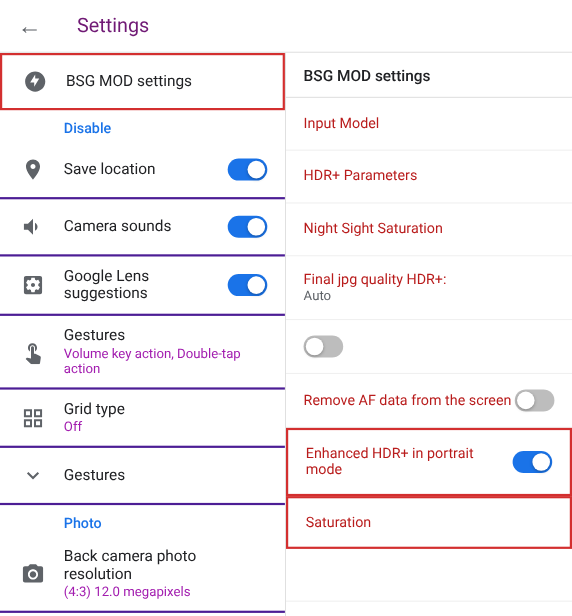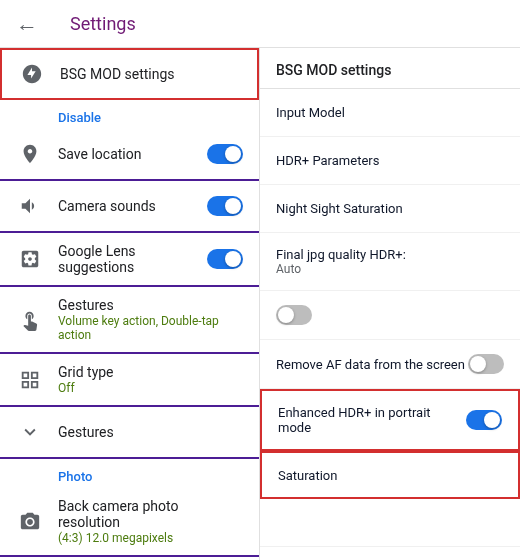--- a/index.html
+++ b/index.html
@@ -89,21 +89,21 @@
     }
     .settings-item .item-content {
       flex: 1;
     }
     .settings-item .item-label {
       font-size: 14px;
       color: #202124;
     }
     .settings-item .item-sublabel {
       font-size: 12px;
-      color: #4d7c0f;
+      color: #a21caf;
       margin-top: 1px;
     }
 
     
     .section-header {
       padding: 10px 16px 4px 58px;
       font-size: 13px;
       color: #1a73e8;
       font-weight: 500;
     }
@@ -148,21 +148,21 @@
       padding: 14px 16px;
       border-bottom: 1px solid #f0f0f0;
       min-height: 48px;
     }
     .right-item.highlighted {
       border: 2px solid #d32f2f;
       align-items: center;
     }
     .right-item .ri-label {
       font-size: 13px;
-      color: #0f172a;
+      color: #b91c1c;
       flex: 1;
     }
     .right-item .ri-sublabel {
       font-size: 12px;
       color: #5f6368;
     }
     .right-item .ri-text {
       flex: 1;
     }
 

